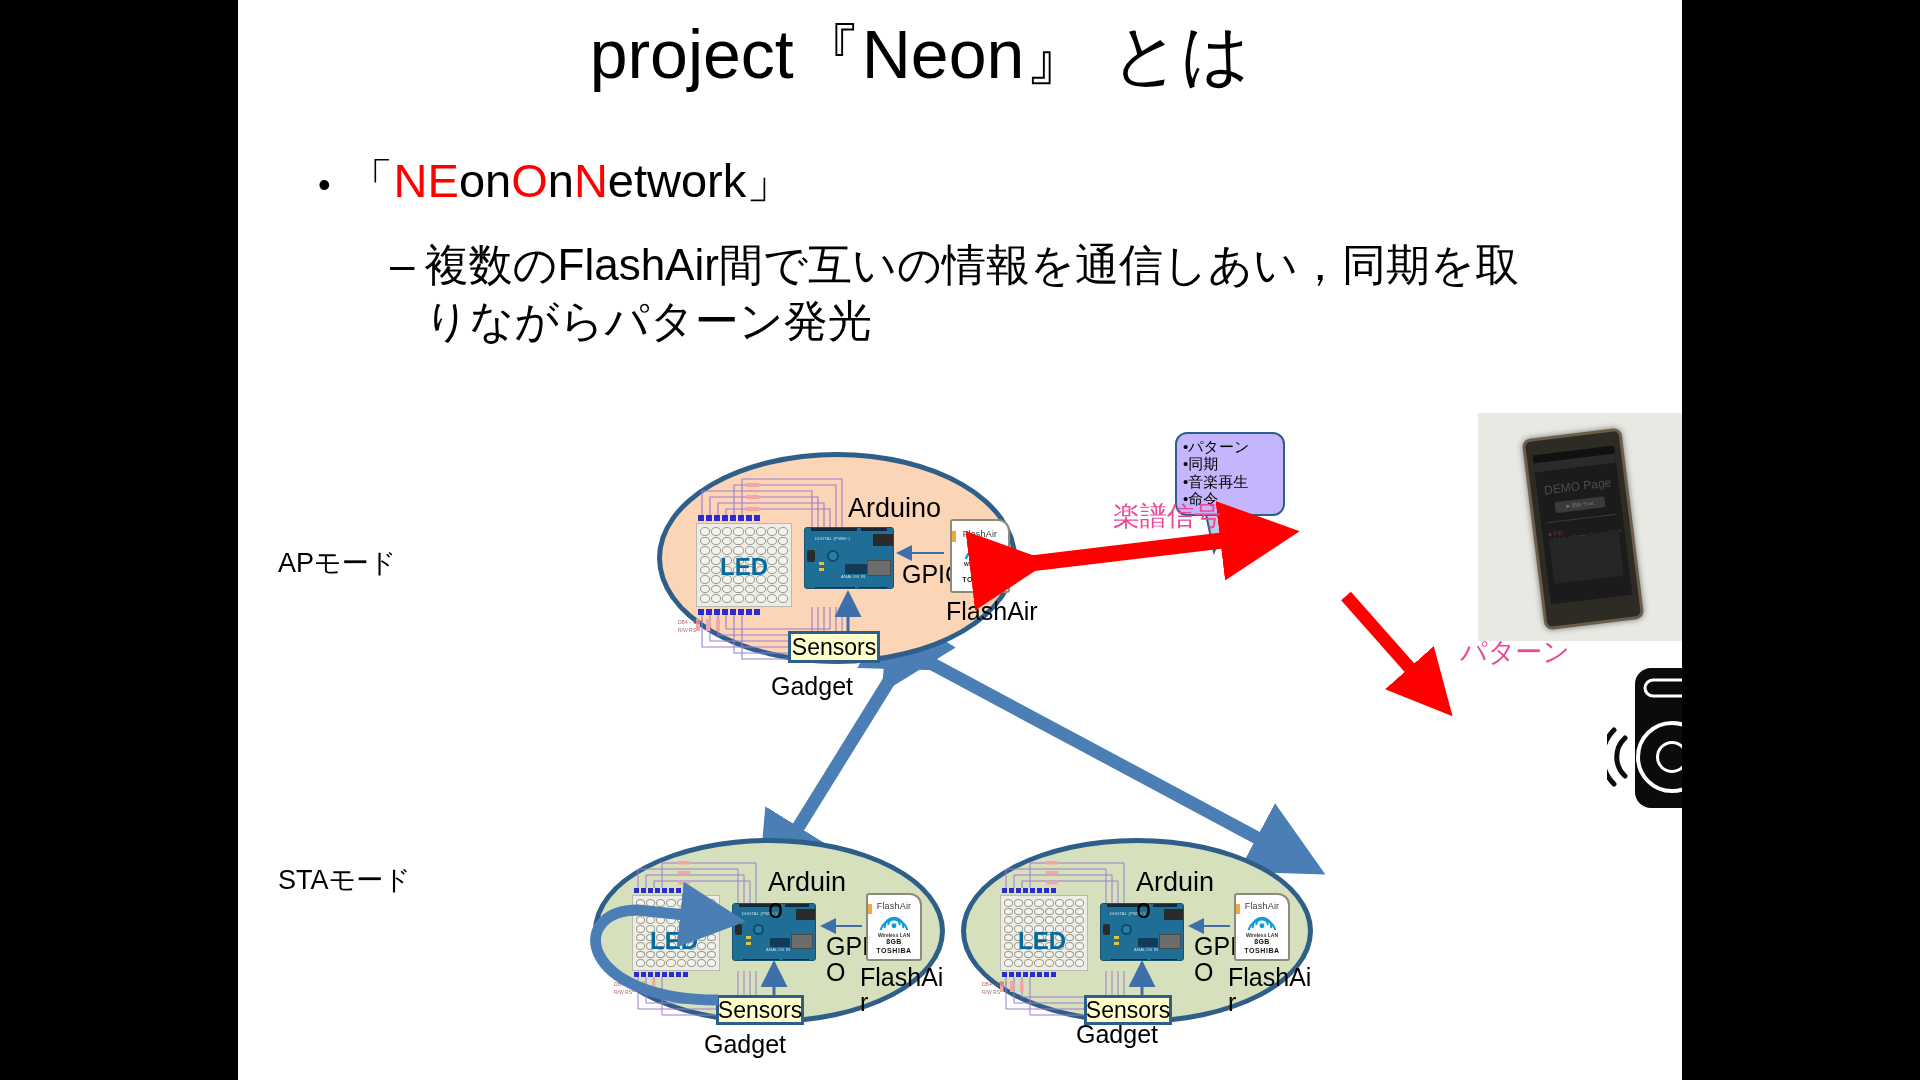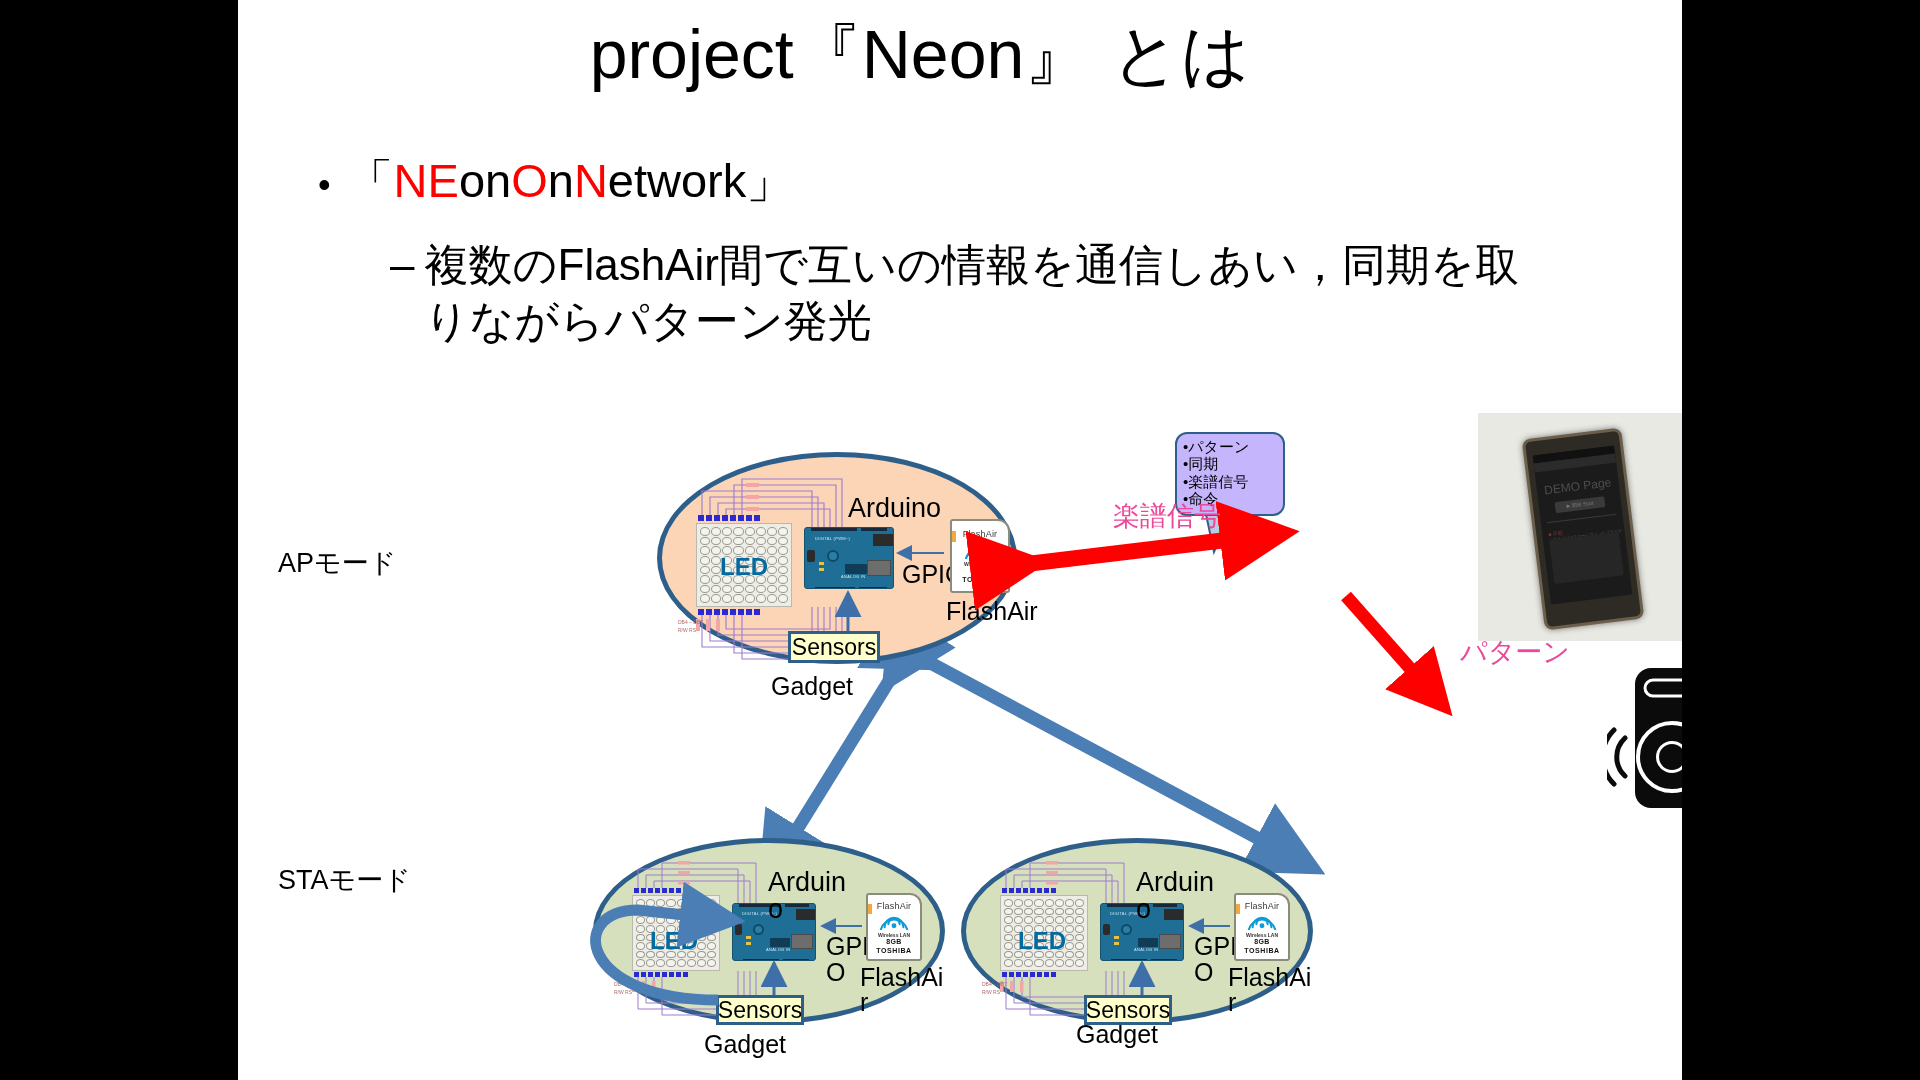--- a/index.html
+++ b/index.html
@@ -746,21 +746,21 @@
       <div class="sensors" style="left:118px; top:152px; width:88px; height:30px;">Sensors</div>
     </div>
     <div class="gadget-caption" style="left:838px; top:1020px;">Gadget</div>
 
     <svg id="callout-tail" width="60" height="70" viewBox="0 0 60 70">
       <path d="M4,0 L46,0 L18,66 Z" fill="#B8CCE4" stroke="#2E5F8A" stroke-width="2"></path>
     </svg>
     <div id="callout">
       <div>•パターン</div>
       <div>•同期</div>
-      <div>•楽譜信号</div>
+      <div>•音楽再生</div>
       <div>•命令</div>
     </div>
 
     <div id="phone-photo">
       <div id="phone-body">
         <div id="phone-screen">
           <div id="phone-statusbar"></div>
           <div id="phone-urlbar"></div>
           <div id="demo-page-text">DEMO Page</div>
           <div id="demo-start-btn">▶ 開始 Start</div>

